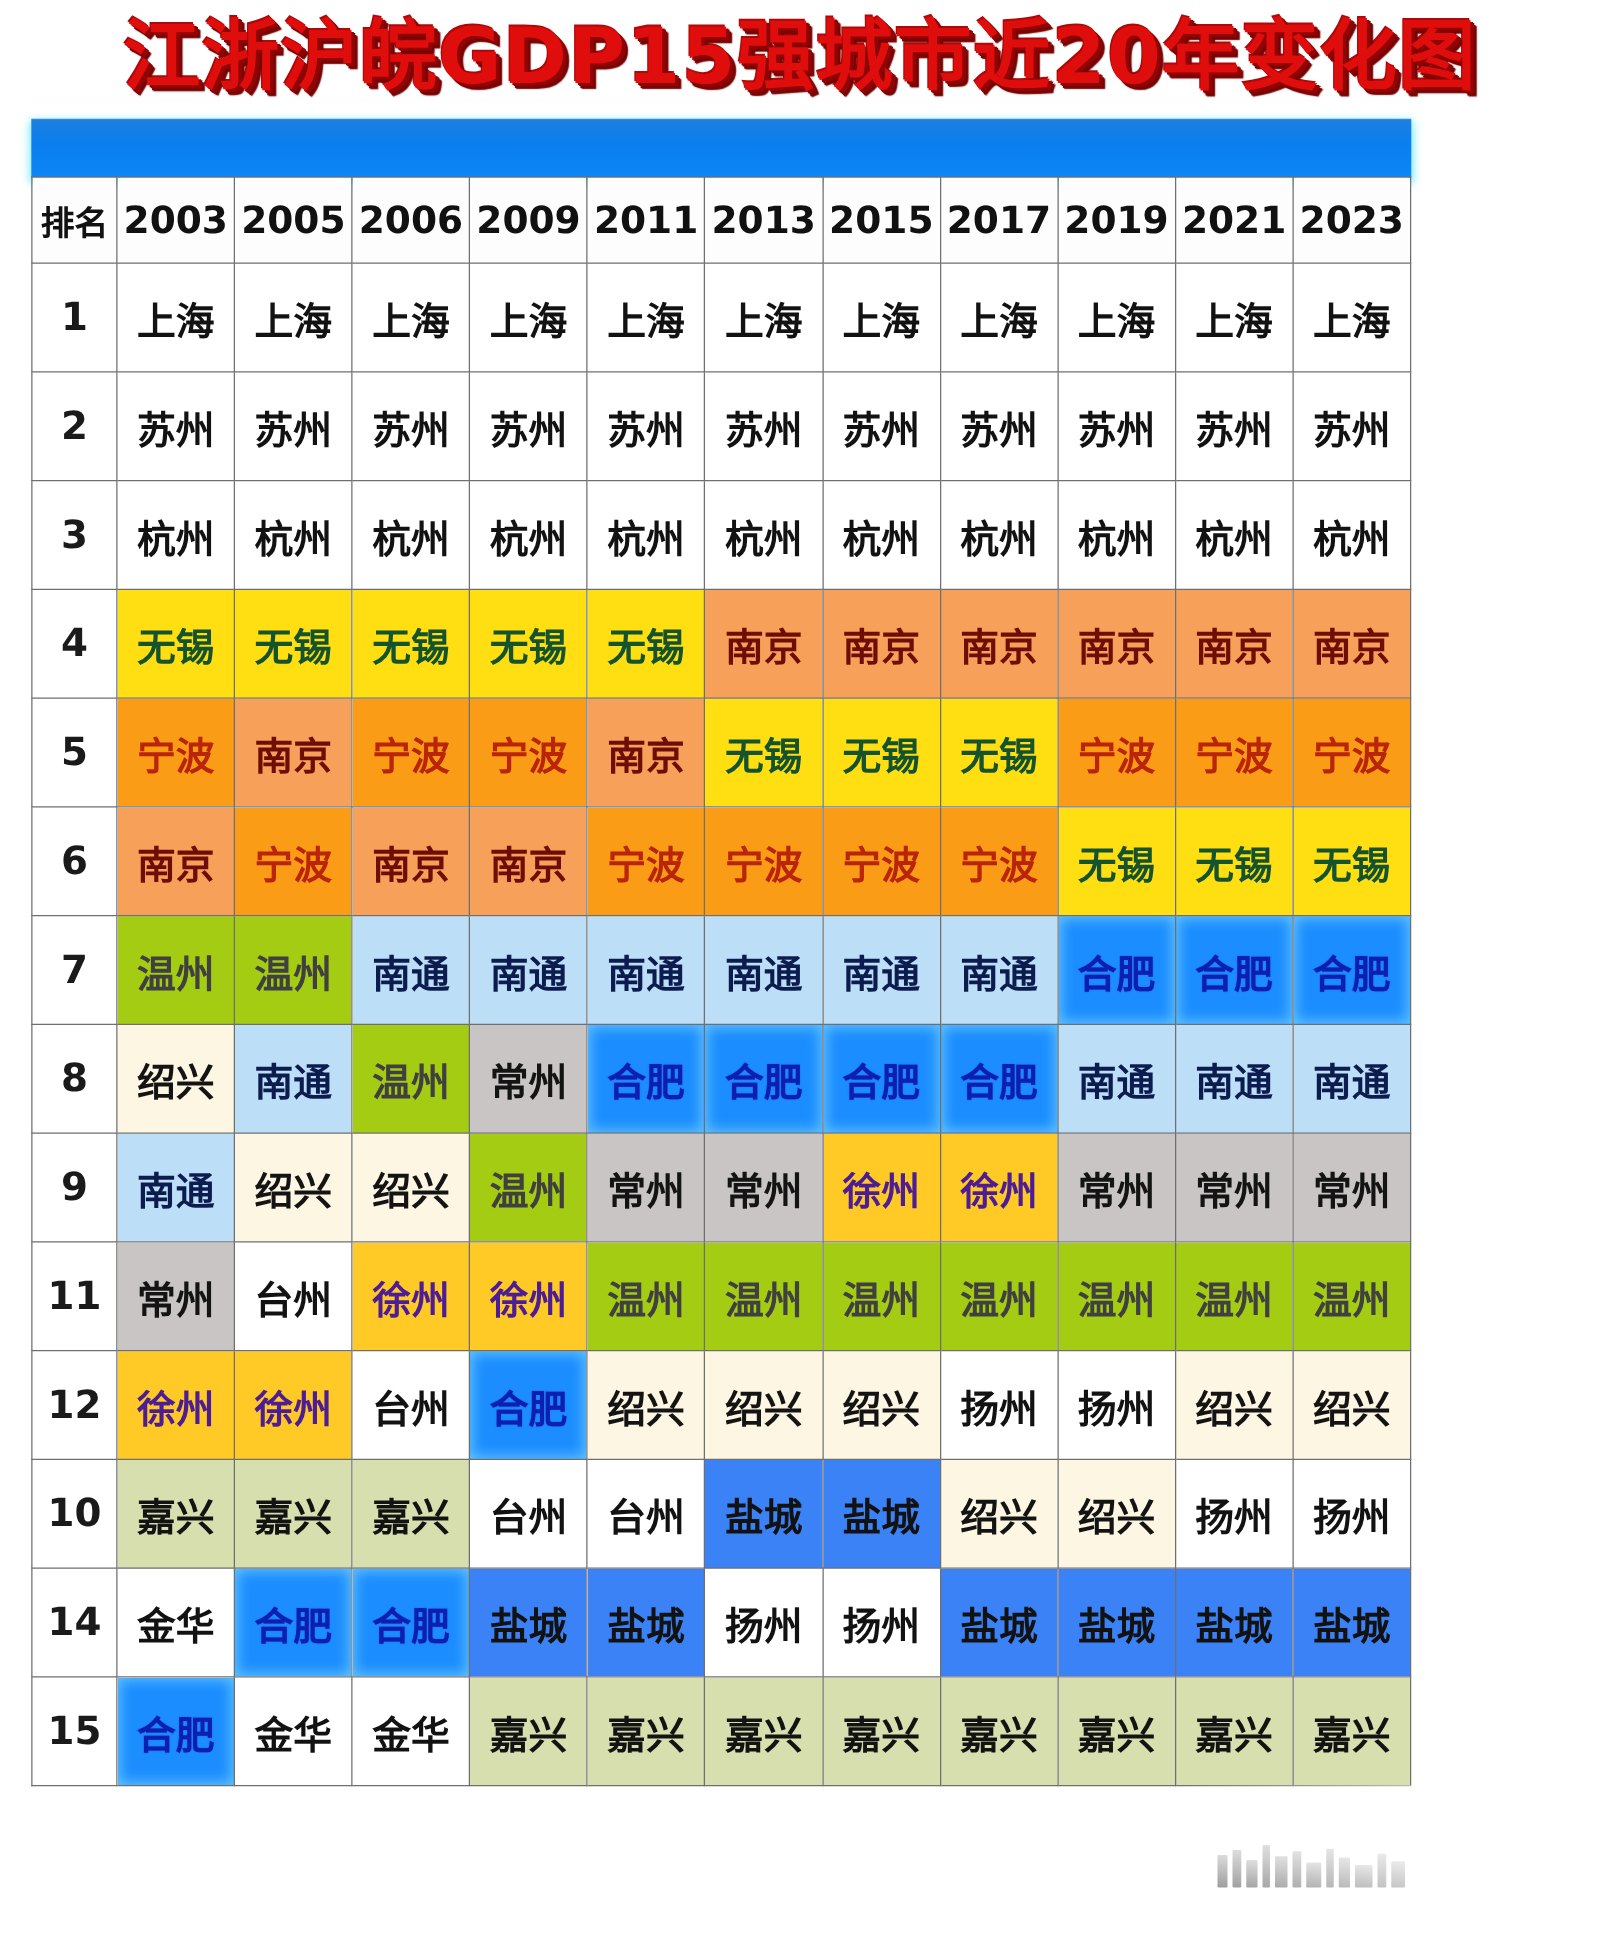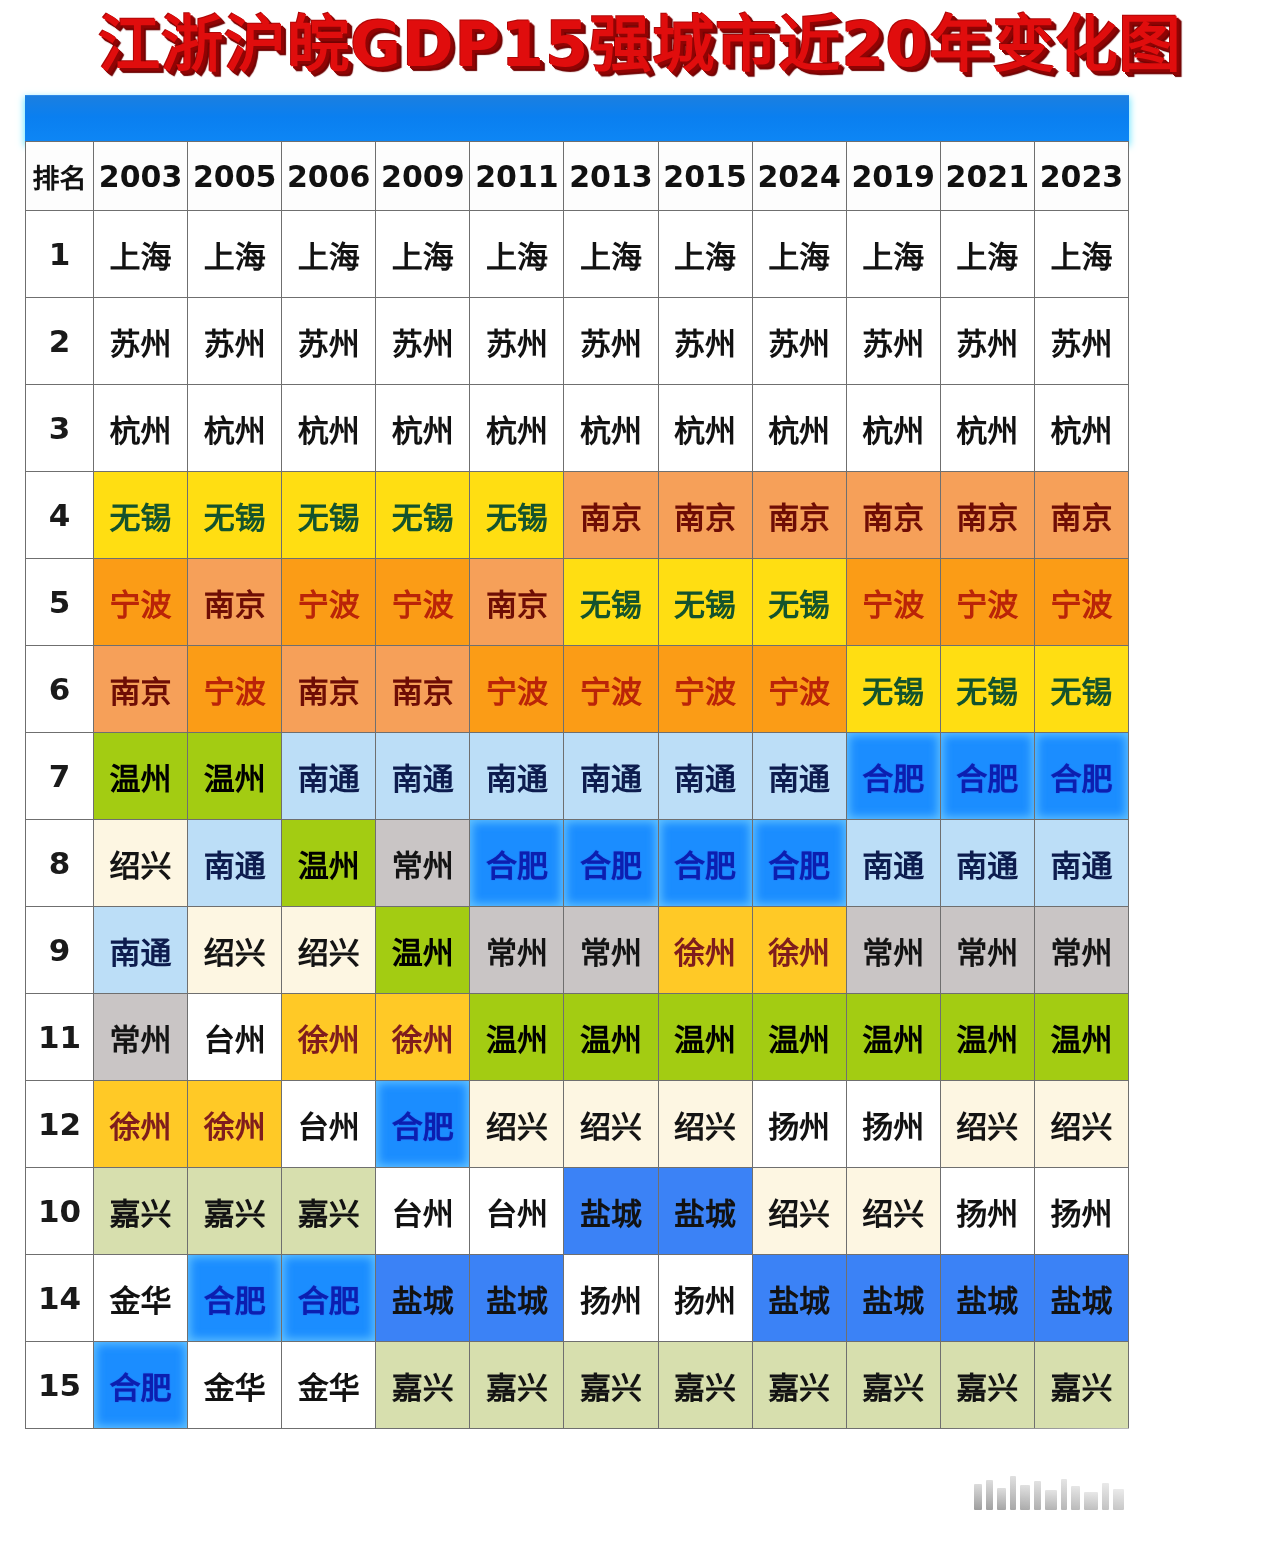--- a/index.html
+++ b/index.html
@@ -74,26 +74,26 @@
   table#grid thead th.rank-head{font-size:27px;}
   td.rank-cell{
     background:#ffffff;color:#1a1a1a;font-weight:normal;font-size:29px;
   }
 
   
   .c-plain   {background:#ffffff;            color:#121212;}
   .c-wuxi    {background:#ffde12;            color:#14532d;}
   .c-nanjing {background:#f6a059;            color:#6e0d05;}
   .c-ningbo  {background:#fb9c16;            color:#ba2408;}
-  .c-wenzhou {background:#a3cc12;            color:#000000;}
+  .c-wenzhou {background:#a3cc12;            color:#404040;}
   .c-nantong {background:#bcdef7;            color:#0d1c4e;}
   .c-hefei   {background:#1b8dff;            color:#0b1fb0;
                box-shadow:inset 0 0 10px 2px #63c3ff;}
   .c-changzhou{background:#c9c5c5;           color:#141414;}
-  .c-xuzhou  {background:#ffc926;            color:#7f1d1d;}
+  .c-xuzhou  {background:#ffc926;            color:#4c1d95;}
   .c-shaoxing{background:#fdf6e2;            color:#141414;}
   .c-jiaxing {background:#d7dfae;            color:#131313;}
   .c-taizhou {background:#ffffff;            color:#121212;}
   .c-yancheng{background:#3b82f6;            color:#121212;}
   .c-yangzhou{background:#ffffff;            color:#121212;}
   .c-jinhua  {background:#ffffff;            color:#121212;}
 
   
   td.c-hefei{
     border-color:#0c63c4;
@@ -149,21 +149,21 @@
     <thead>
       <tr>
         <th class="rank-head">排名</th>
         <th>2003</th>
         <th>2005</th>
         <th>2006</th>
         <th>2009</th>
         <th>2011</th>
         <th>2013</th>
         <th>2015</th>
-        <th>2024</th>
+        <th>2017</th>
         <th>2019</th>
         <th>2021</th>
         <th>2023</th>
       </tr>
     </thead>
     <tbody id="grid-body">
         <tr>
           <td class="rank-cell">1</td>
           <td class="c-plain">上海</td>
           <td class="c-plain">上海</td>

